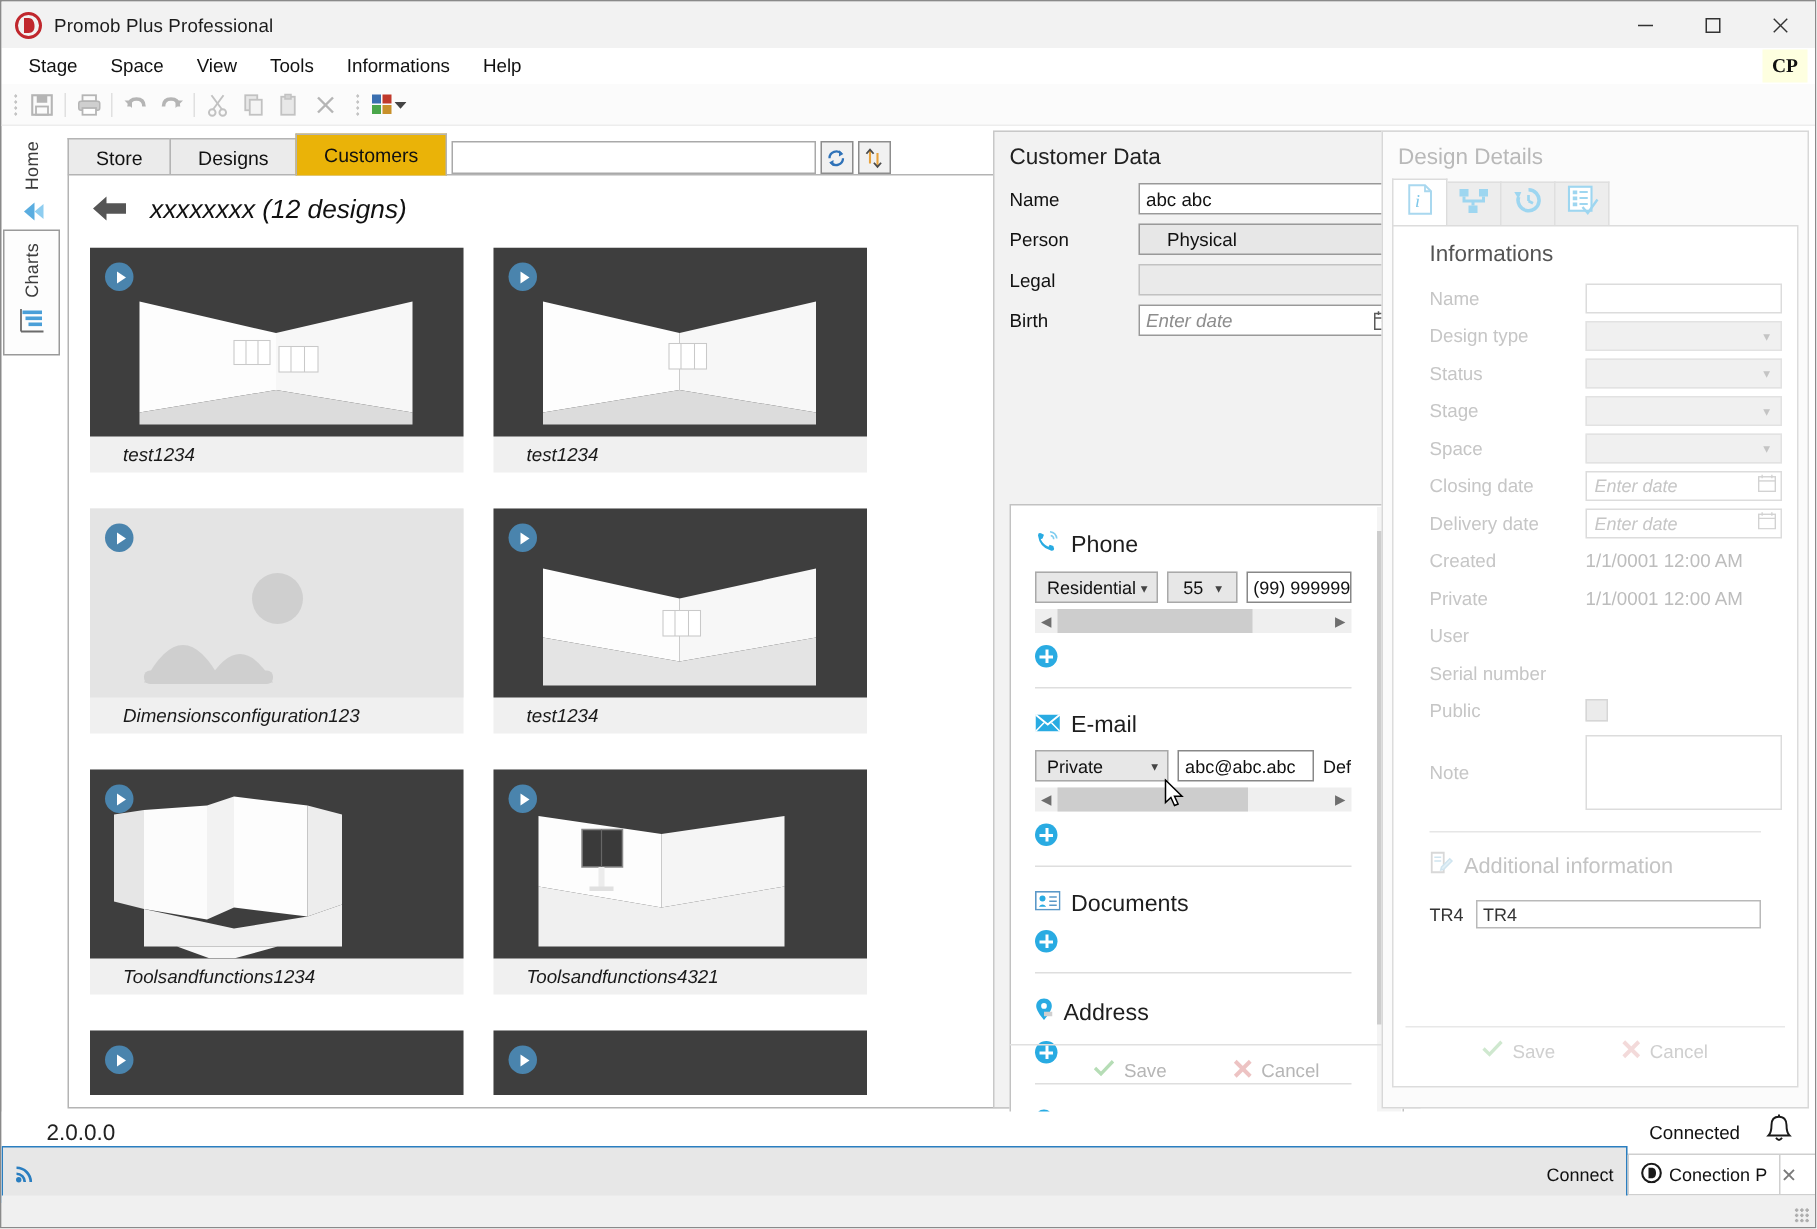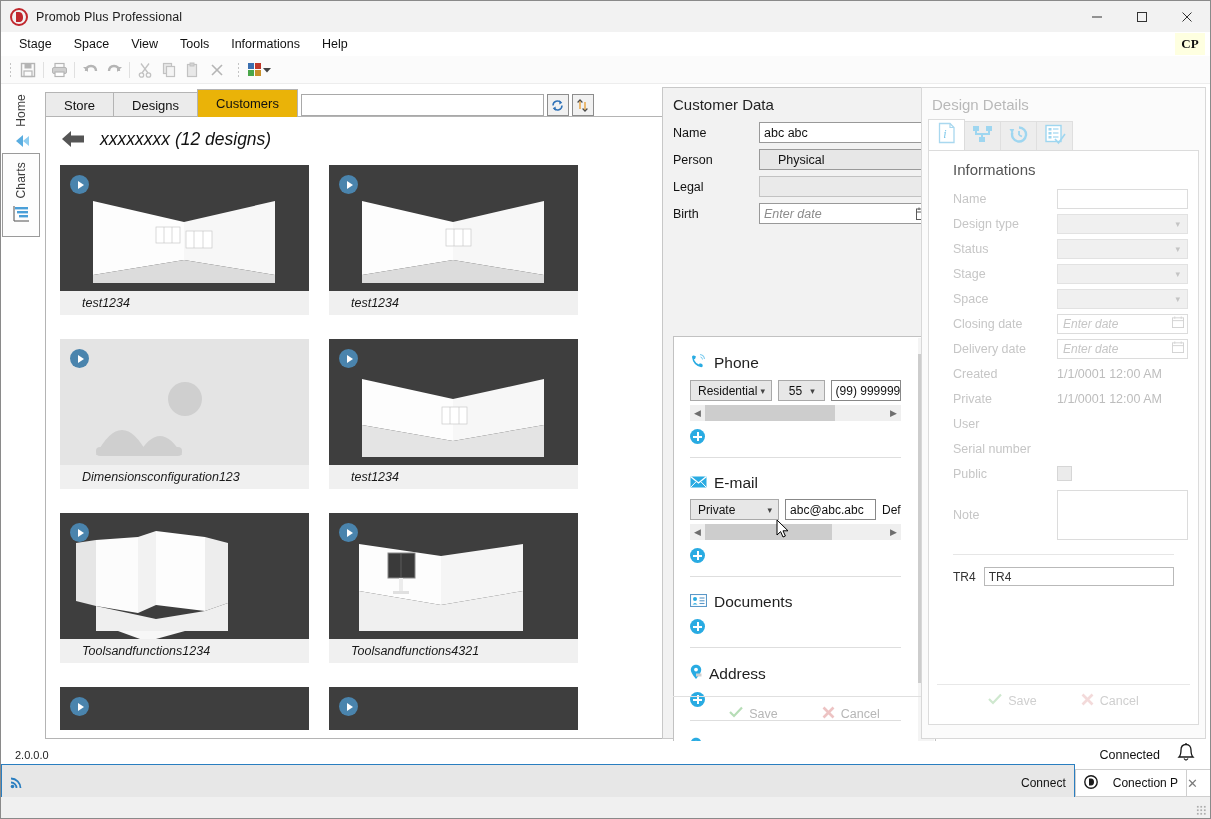--- a/index.html
+++ b/index.html
@@ -298,29 +298,29 @@
     border-top: 1px solid #e8e8e8;
     display: flex; align-items: center; justify-content: center; gap: 44px;
   }
   .dfooter .fbtn { color: #cfcfcf; }
 
   
   .versionbar {
     position: absolute; left: 0; right: 0; top: 740px; height: 28px;
     background: #fff; display: flex; align-items: center;
   }
-  .version { font-size: 11px; color: #222; margin-left: 14px; }
+  .version { font-size: 15px; color: #222; margin-left: 30px; }
   .connected { margin-left: auto; font-size: 12.5px; color: #111; margin-right: 16px; }
   .bell { margin-right: 14px; }
   .taskbar {
     position: absolute; left: 0; right: 0; top: 768px; height: 28px;
     background: #fff; border-top: 1px solid #cfcfcf; border-bottom: 1px solid #cfcfcf;
     display: flex; align-items: center;
   }
-  .tbitem { display: flex; align-items: center; gap: 15px; height: 38px; padding: 0 8px; font-size: 12px; color: #111; }
+  .tbitem { display: flex; align-items: center; gap: 5px; height: 38px; padding: 0 8px; font-size: 12px; color: #111; }
   .tbitem.sel { border: 1px solid #2a7ec0; }
   .tb-divider { width: 1px; height: 26px; background: #cfcfcf; }
   .tb-x { margin-left: auto; margin-right: 12px; color: #7a7a7a; font-size: 13px; }
   .bottomstrip {
     position: absolute; left: 0; right: 0; top: 796px; bottom: 0;
     background: #f0f0f0;
   }
   .resize-grip {
     position: absolute; right: 4px; bottom: 3px; width: 10px; height: 10px;
     background-image: radial-gradient(#adadad 40%, transparent 41%);
@@ -944,20 +944,31 @@
         <span class="dlab">Public</span>
         <span class="dcheck"></span>
       </div>
       <div class="drow" style="height:58px;align-items:center">
         <span class="dlab">Note</span>
         <span class="dnote"></span>
       </div>
 
       <div class="ddiv"></div>
 
+      <div class="dadd">
+        <span>
+          <svg width="16" height="16" viewBox="0 0 16 16">
+            <path d="M1.5 1.5 L9.5 1.5 L9.5 14.5 L1.5 14.5 Z" fill="#fff" stroke="#d8d8d8" stroke-width="1.2"></path>
+            <line x1="3.2" y1="4.5" x2="7.8" y2="4.5" stroke="#cfe4ef" stroke-width="1"></line>
+            <line x1="3.2" y1="7" x2="7.8" y2="7" stroke="#cfe4ef" stroke-width="1"></line>
+            <path d="M8 11 L13.5 5.5 L15 7 L9.5 12.5 L7.5 13 Z" fill="#e2f0f7" stroke="#cfe4ef" stroke-width="1"></path>
+          </svg>
+        </span>
+        <span class="t">Additional information</span>
+      </div>
 
       <div class="dtr">
         <span class="k">TR4</span>
         <span class="v">TR4</span>
       </div>
 
       <div class="dfooter">
         <div class="fbtn">
           <span>
             <svg width="14" height="12" viewBox="0 0 14 12">

